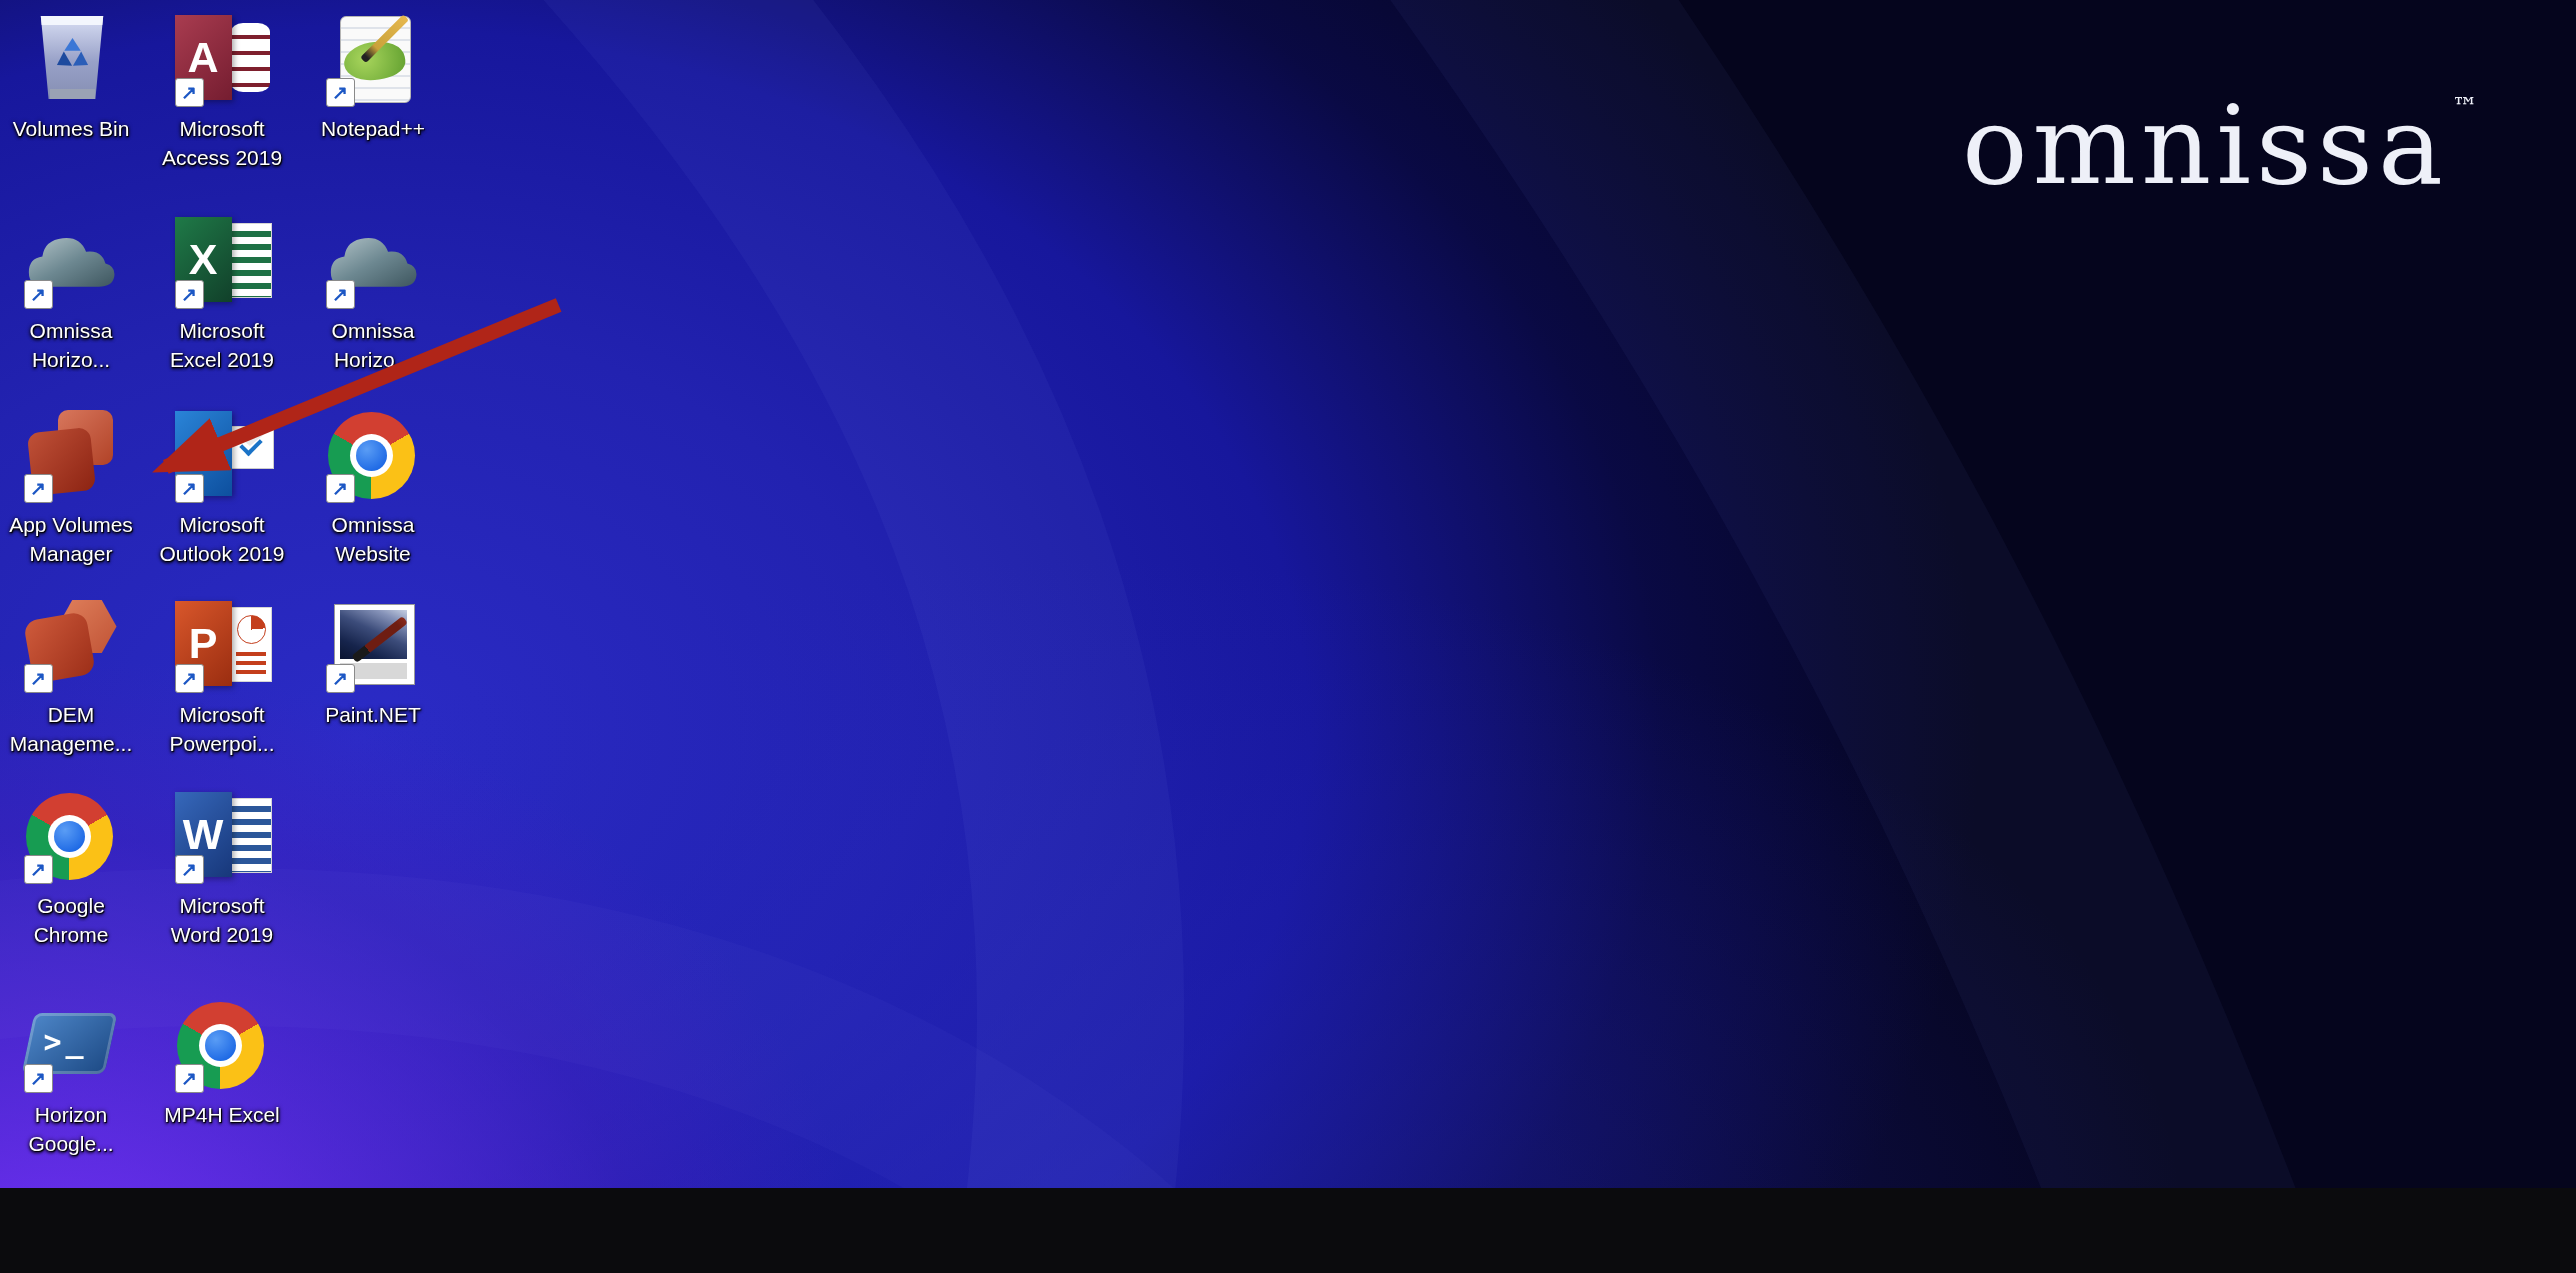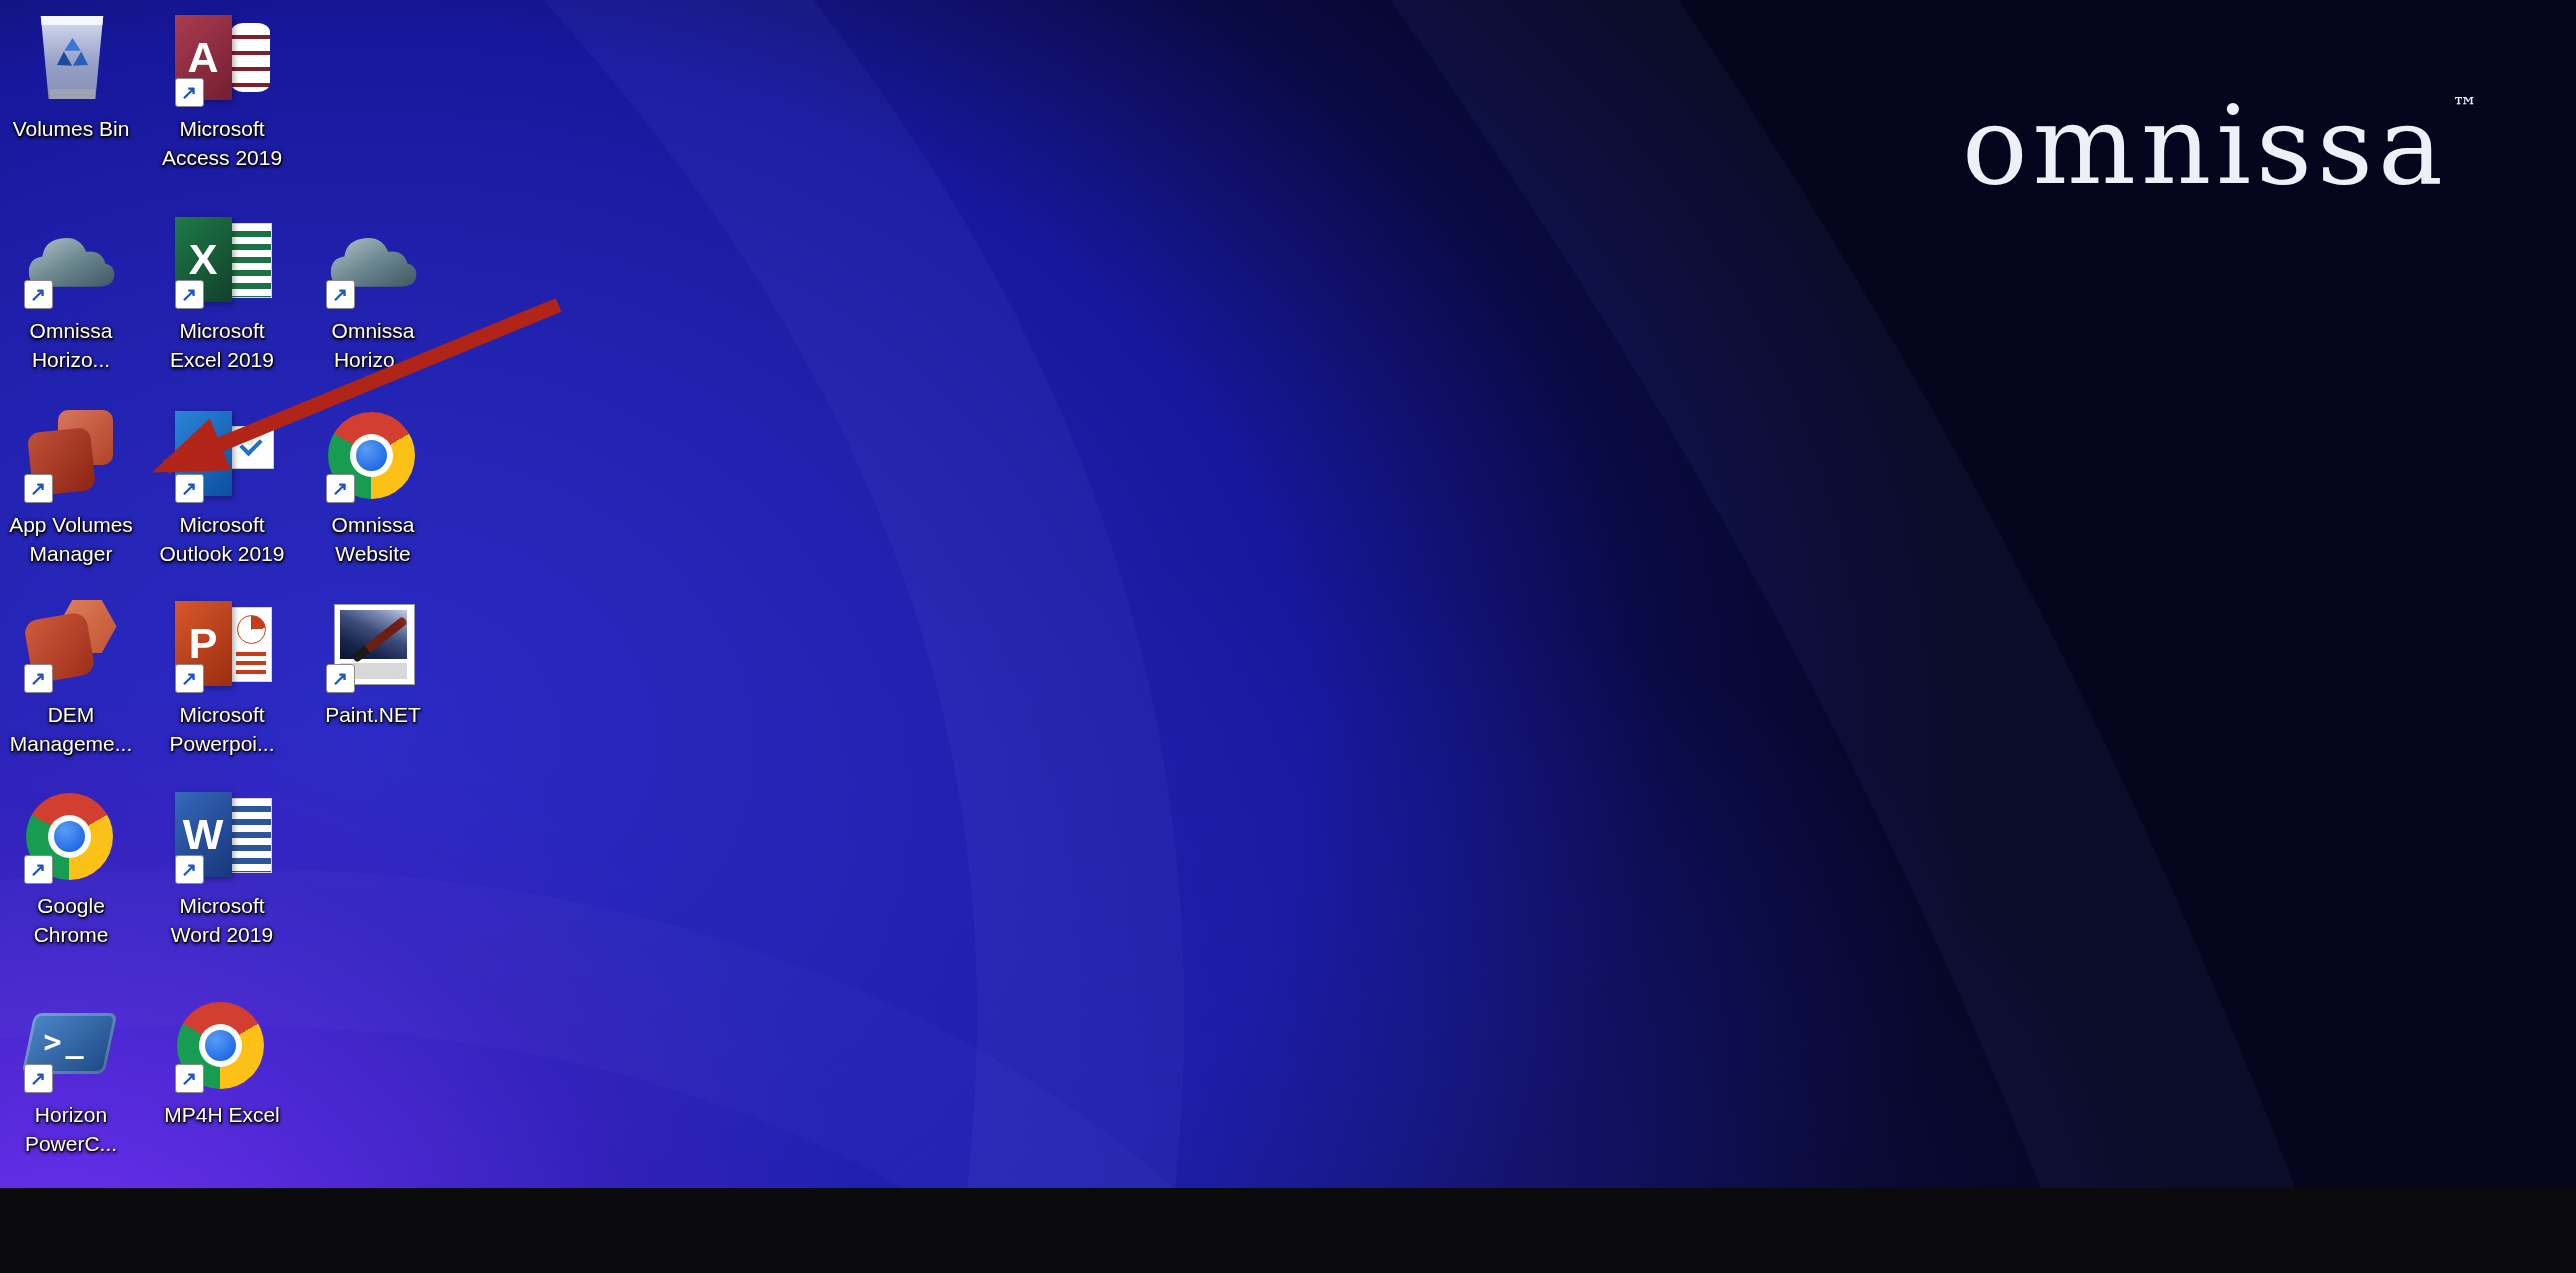--- a/index.html
+++ b/index.html
@@ -133,20 +133,29 @@
       <div class="g-office">
         <div class="db"></div>
         <div class="tile t-access">A</div>
       </div>
       <div class="badge"></div>
     </div>
     <div class="label">Microsoft
 Access 2019</div>
   </div>
 
+  <div class="desk-icon" style="left:289px;top:14px">
+    <div class="glyph">
+      <i class="pad"></i>
+      <i class="cham"></i>
+      <i class="pencil"></i>
+      <div class="badge"></div>
+    </div>
+    <div class="label">Notepad++</div>
+  </div>
 
   <div class="desk-icon" style="left:-13px;top:216px">
     <div class="glyph">
       <svg viewBox="0 0 98 70" style="position:absolute;left:0;top:10px;width:95px;height:69px">
         <use href="#cloudShape" fill="url(#cloudg)"></use>
       </svg>
       <div class="badge"></div>
     </div>
     <div class="label">Omnissa
 Horizo...</div>
@@ -273,21 +282,21 @@
   </div>
 
 
   <div class="desk-icon" style="left:-13px;top:1000px">
     <div class="glyph">
       <div class="pgram"></div>
       <span class="ps-txt">&gt;_</span>
       <div class="badge"></div>
     </div>
     <div class="label">Horizon
-PowerC...</div>
+Google...</div>
   </div>
 
   <div class="desk-icon" style="left:138px;top:1000px">
     <div class="glyph">
       <div class="g-chrome">
           <div class="c-ring"></div>
           <div class="c-core"></div>
         </div>
       <div class="badge"></div>
     </div>

